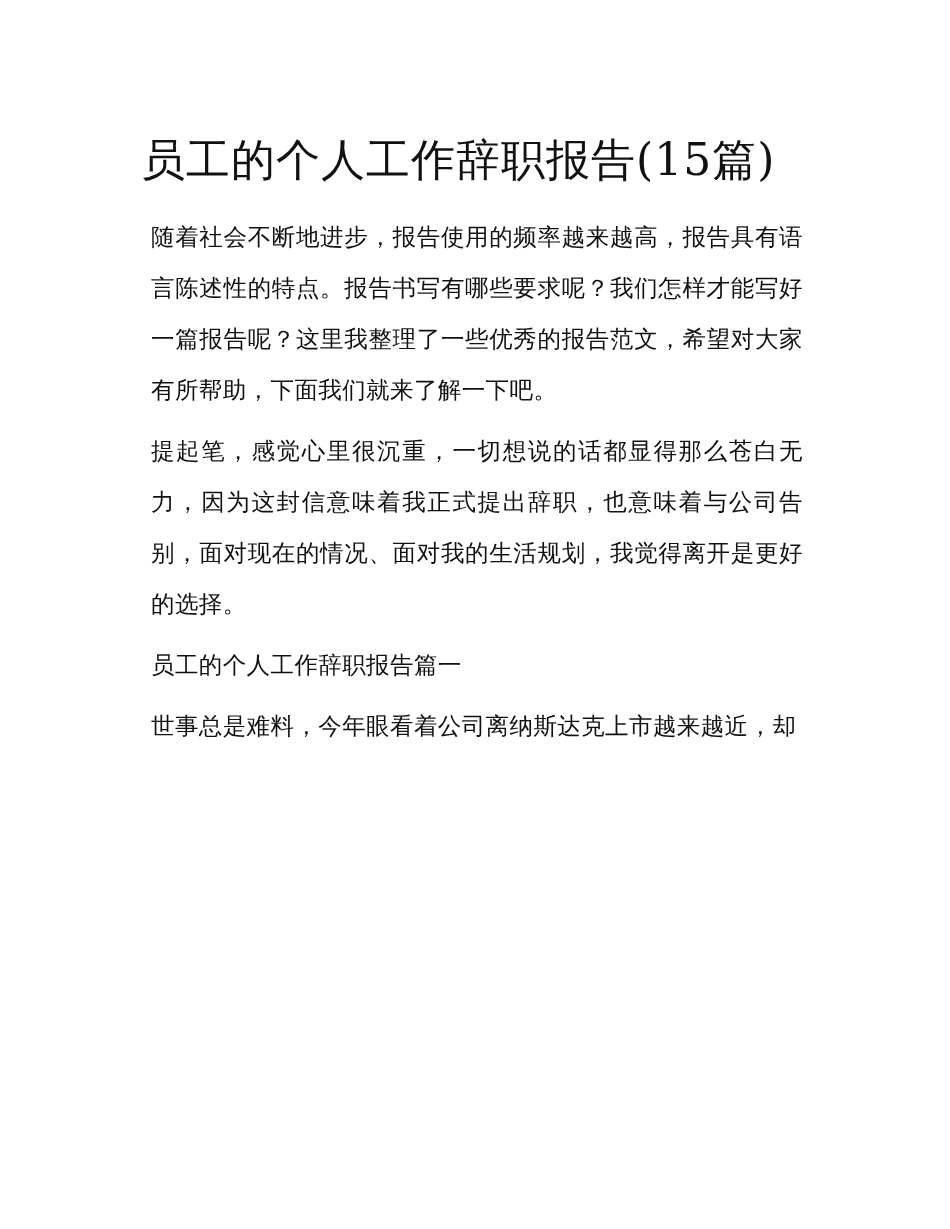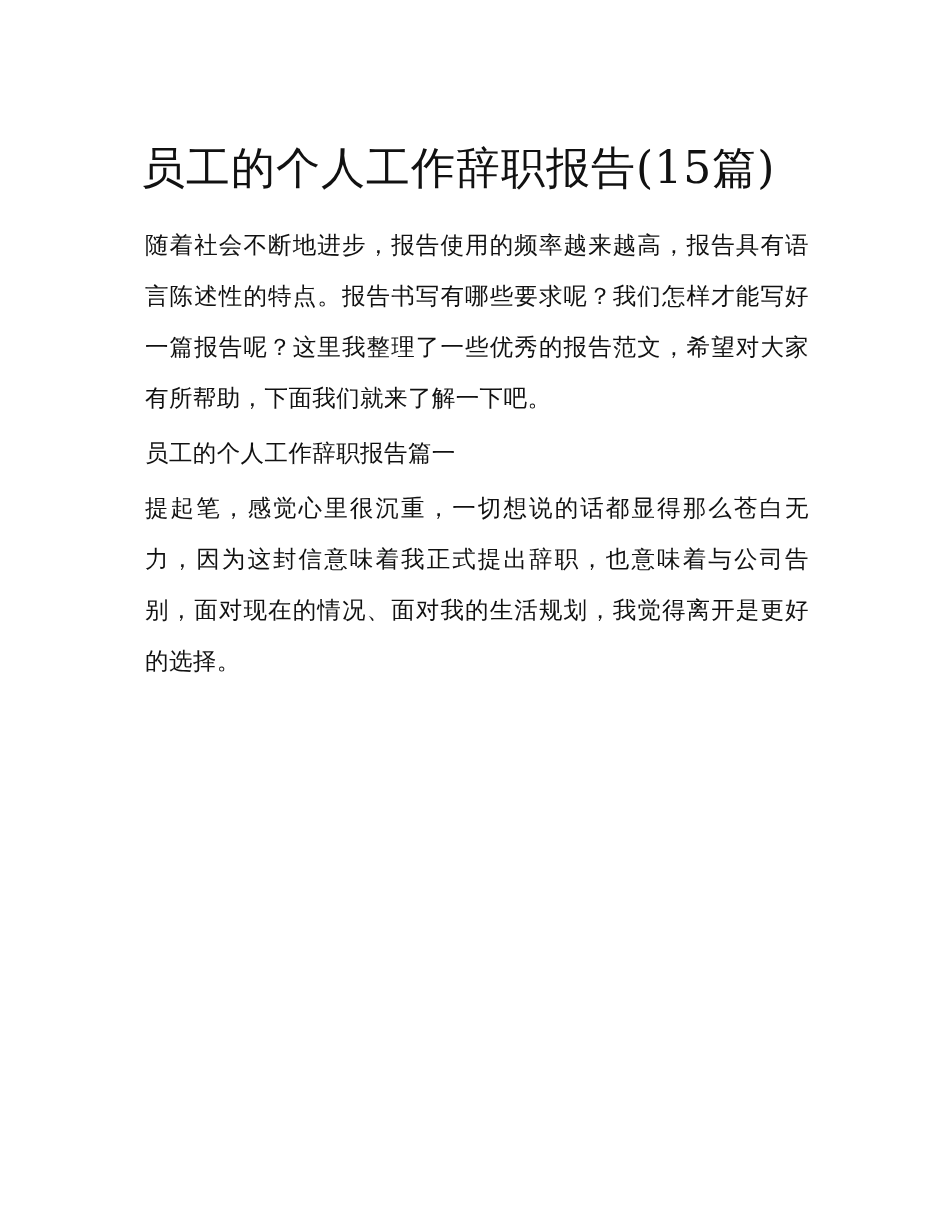--- a/index.html
+++ b/index.html
@@ -11,41 +11,42 @@
       width: 950px;
       height: 1229px;
       position: relative;
       overflow: hidden;
       font-family: "DejaVu Serif", "Liberation Serif", serif;
       color: #111111;
     }
     .page {
       position: absolute;
       left: 141px;
-      top: 128px;
+      top: 120px;
       width: 672px;
     }
     .title {
       font-size: 44px;
       line-height: 80px;
       font-weight: normal;
       margin: 0 0 12px 0;
       letter-spacing: 1px;
     }
     .para {
       font-size: 23.5px;
       line-height: 51px;
-      margin: 4px;
+      margin: 10px;
       text-align: justify;
       text-justify: inter-ideograph;
       letter-spacing: 0.4px;
     }
   </style>
 </head>
 <body>
 
 <div class="page">
   <h1 class="title">员工的个人工作辞职报告(15篇)</h1>
 
   <p class="para">随着社会不断地进步，报告使用的频率越来越高，报告具有语言陈述性的特点。报告书写有哪些要求呢？我们怎样才能写好一篇报告呢？这里我整理了一些优秀的报告范文，希望对大家有所帮助，下面我们就来了解一下吧。</p>
+  <p class="para">提起笔，感觉心里很沉重，一切想说的话都显得那么苍白无力，因为这封信意味着我正式提出辞职，也意味着与公司告别，面对现在的情况、面对我的生活规划，我觉得离开是更好的选择。</p>
   <p class="para">员工的个人工作辞职报告篇一</p>
-  <p class="para">提起笔，感觉心里很沉重，一切想说的话都显得那么苍白无力，因为这封信意味着我正式提出辞职，也意味着与公司告别，面对现在的情况、面对我的生活规划，我觉得离开是更好的选择。</p>
+  <p class="para">世事总是难料，今年眼看着公司离纳斯达克上市越来越近，却</p>
 </div>
 
 </body></html>

